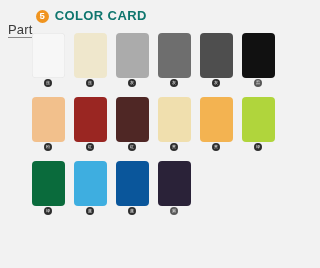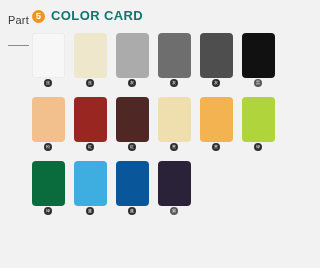--- a/index.html
+++ b/index.html
@@ -18,25 +18,25 @@
   
   .header {
     position: absolute;
     top: 7px;
     left: 8px;
     display: flex;
     align-items: center;
     height: 18px;
   }
   .part-word {
-    font-size: 11px;
+    font-size: 13px;
     color: #3a3a3a;
     font-weight: 400;
     letter-spacing: 0.2px;
-    padding-bottom: 18px;
+    padding-bottom: 1px;
     border-bottom: 1.5px solid #8a8a8a;
     line-height: 13px;
     margin-top: 28px;
   }
   .part-badge {
     width: 13px;
     height: 13px;
     border-radius: 50%;
     background: #f0941f;
     color: #ffffff;

